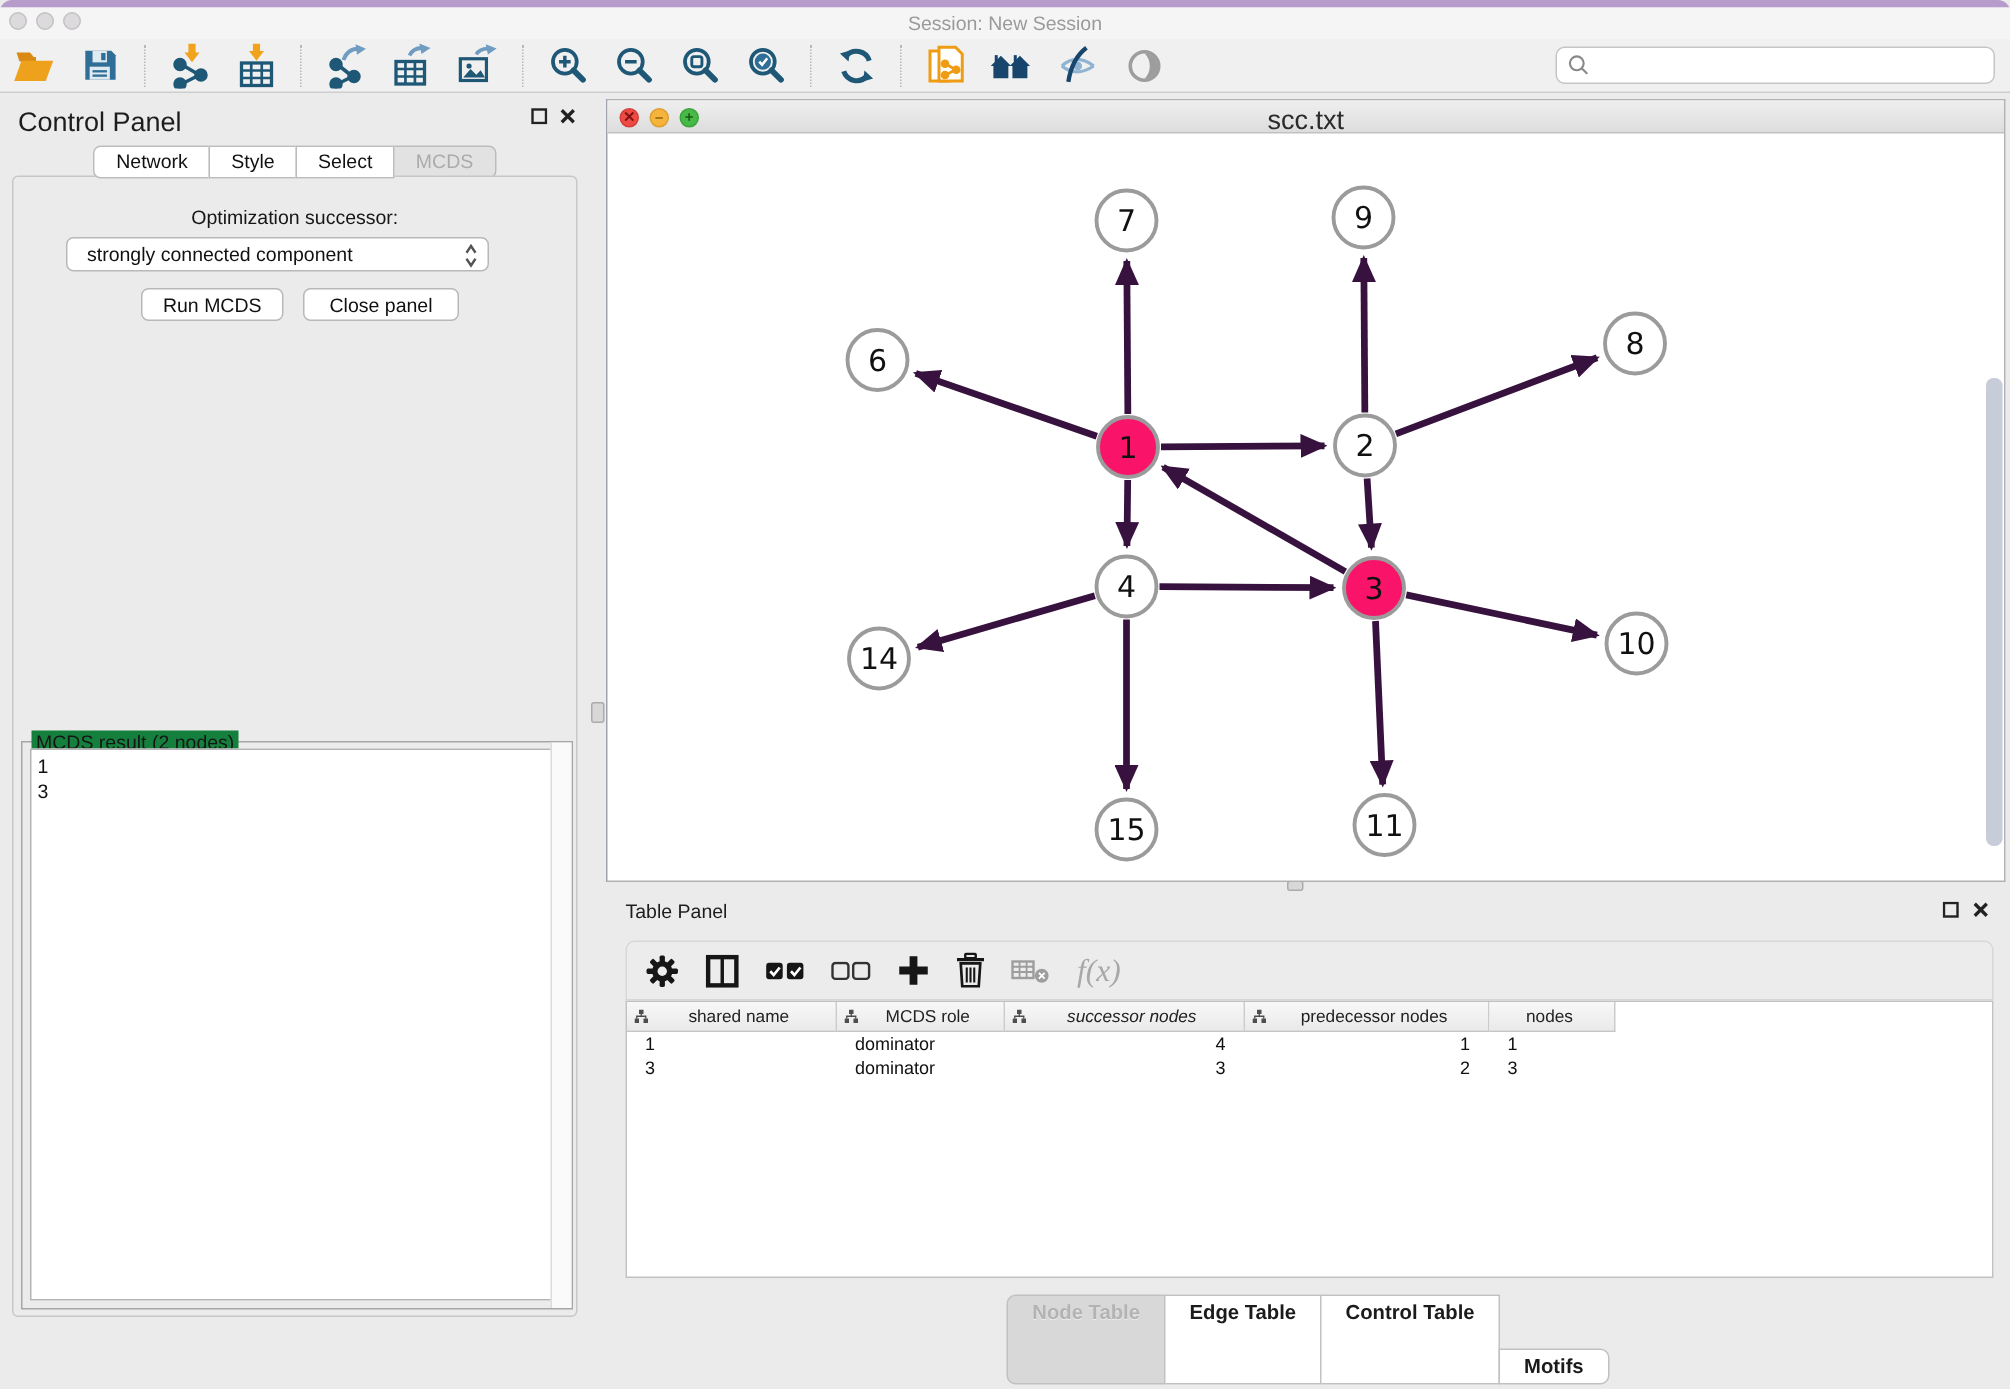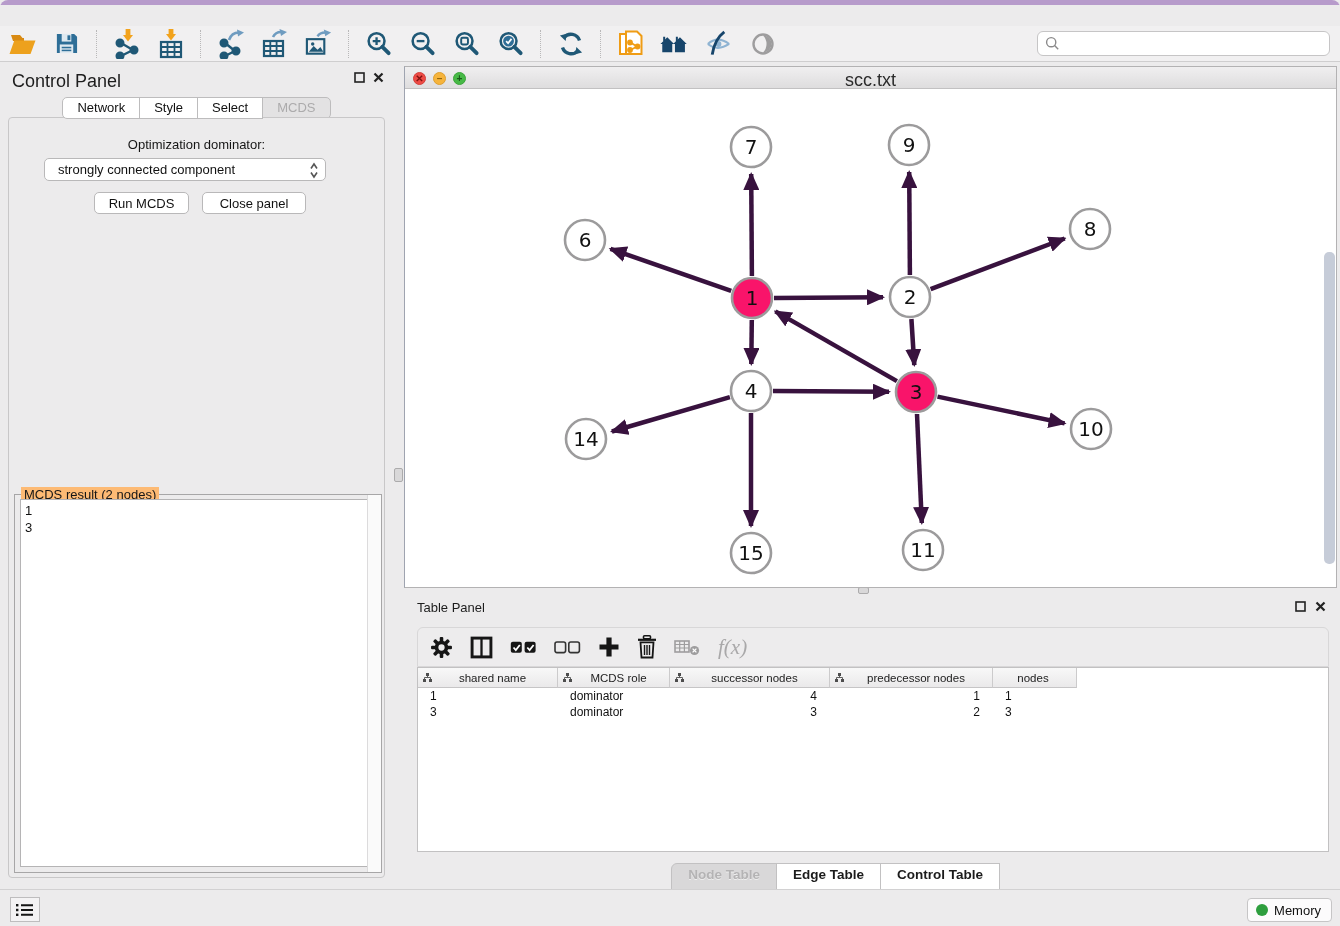--- a/index.html
+++ b/index.html
@@ -26,21 +26,21 @@
   .ptab { padding:2px 14px 3px; background:#fff; border:1px solid #BDBCBD; margin-left:-1px; font-size:13px; color:#111; position:relative; z-index:1; }
   .ptab:first-child { border-radius:5px 0 0 5px; margin-left:0; }
   .ptab:last-child { border-radius:0 5px 5px 0; }
   .ptab.active { background:#E3E2E3; color:#ACABAC; z-index:0; }
   .cp-body { position:absolute; left:8px; top:55px; width:377px; height:761px; border:1px solid #C8C7C8; border-radius:4px; background:#ECEBEC; }
   .opt-label { position:absolute; top:75px; width:100%; text-align:center; font-size:13px; color:#161616; }
   .dropdown { position:absolute; left:44px; top:96px; width:282px; height:23px; background:#fff; border:1px solid #B9B8B9; border-radius:5px; font-size:13px; display:flex; align-items:center; padding-left:13px; color:#111; }
   .dropdown .stepper { position:absolute; right:6px; top:3px; }
   .btn { position:absolute; height:22px; background:#fff; border:1px solid #B9B8B9; border-radius:5px; font-size:13px; color:#111; display:flex; align-items:center; justify-content:center; }
   .result-box { position:absolute; left:14px; top:432px; width:368px; height:379px; border:1px solid #A7A6A7; padding:0; }
-  .result-legend { position:absolute; top:-8px; left:6px; background:#fdba74; padding:0 3px; font-size:13px; color:#161616; }
+  .result-legend { position:absolute; top:-8px; left:6px; background:#15803d; padding:0 3px; font-size:13px; color:#161616; }
   .result-text { position:absolute; left:5px; top:4px; right:5px; bottom:5px; background:#fff; border:1px solid #B5B4B5; font-size:13px; color:#111; padding:2px 4px; line-height:17px; }
   .result-scroll { position:absolute; right:0; top:0; bottom:0; width:14px; background:#FAFAFA; border-left:1px solid #DCDBDC; }
   
   .grip-v { position:absolute; left:394px; top:468px; width:9px; height:14px; background:#D9D8D9; border:1px solid #ACABAC; border-radius:2px; }
   .grip-h { position:absolute; left:858px; top:587px; width:11px; height:7px; background:#D9D8D9; border:1px solid #ACABAC; border-radius:2px; }
   
   .net-frame { position:absolute; left:404px; top:66px; width:933px; height:522px; background:#fff; border:1px solid #B3B2B3; border-left:1px solid #9FA4B0; }
   .net-titlebar { position:absolute; left:0; top:0; width:100%; height:22px; background:linear-gradient(#F0EFF0,#DEDDDE); border-bottom:1px solid #C2C1C2; }
   .net-title { position:absolute; width:100%; top:3px; text-align:center; font-size:18px; color:#2b2b2b; }
   .tl { position:absolute; top:4.5px; width:13px; height:13px; border-radius:50%; font-size:10px; line-height:12px; text-align:center; font-weight:bold; }
@@ -70,20 +70,26 @@
   .sb-list-btn { position:absolute; left:10px; top:7px; width:30px; height:25px; background:#F4F3F4; border:1px solid #BEBDBE; display:flex; align-items:center; justify-content:center; }
   .memory-btn { position:absolute; right:8px; top:8px; height:24px; padding:0 10px 0 8px; background:#FCFBFC; border:1px solid #C6C5C6; border-radius:4px; display:flex; align-items:center; gap:6px; font-size:13px; color:#111; }
   .mem-dot { width:12px; height:12px; border-radius:50%; }
 </style>
 </head>
 <body>
 
 <div class="window">
   <div class="top-accent" style="background: rgb(183, 155, 203);"></div>
 
+  <div class="titlebar">
+    <span class="traffic" style="left:6px"></span>
+    <span class="traffic" style="left:24px"></span>
+    <span class="traffic" style="left:42px"></span>
+    <div class="title-text">Session: New Session</div>
+  </div>
 
   <div class="toolbar">
     <span class="tbi">
       <svg width="29" height="26" viewBox="0 0 29 26">
           <path d="M3 4h9l2.5 3H16v3H5z" fill="#D98A12"></path>
           <path d="M1.5 23 6.3 9.5H27.5L22.5 23z" fill="#EDA11D"></path>
         </svg>
     </span>
     <span class="tbi">
       <svg width="25" height="25" viewBox="0 0 26 26">
@@ -258,21 +264,21 @@
           </svg>
       </span>
     </div>
     <div class="cp-tabs">
         <div class="ptab">Network</div>
         <div class="ptab">Style</div>
         <div class="ptab">Select</div>
         <div class="ptab active">MCDS</div>
       </div>
     <div class="cp-body"></div>
-    <div class="opt-label">Optimization dominator:</div>
+    <div class="opt-label">Optimization successor:</div>
     <div class="dropdown">
       <span>strongly connected component</span>
       <span class="stepper">
         <svg width="10" height="17">
             <path d="M2 6.5l3-4.5 3 4.5" fill="none" stroke="#555" stroke-width="1.6"></path>
             <path d="M2 10.5l3 4.5 3-4.5" fill="none" stroke="#555" stroke-width="1.6"></path>
           </svg>
       </span>
     </div>
     <div class="btn" style="left:94px; top:130px; width:95px;">Run MCDS</div>
@@ -449,21 +455,21 @@
           </div>
           <div class="th" style="width: 112px;">
             <svg width="9" height="9" viewBox="0 0 9 9">
               <rect x="3" y="0" width="3" height="3" fill="#4d4d4d"></rect>
               <rect x="0" y="6" width="3" height="3" fill="#4d4d4d"></rect>
               <rect x="6" y="6" width="3" height="3" fill="#4d4d4d"></rect>
               <path d="M4.5 3v1.5M1.5 6V4.5h6V6" stroke="#4d4d4d" stroke-width="0.9" fill="none"></path>
             </svg>
             <span class="thl">MCDS role</span>
           </div>
-          <div class="th" style="width: 160px;">
+          <div class="th" style="width: 160px; font-style: italic;">
             <svg width="9" height="9" viewBox="0 0 9 9">
               <rect x="3" y="0" width="3" height="3" fill="#4d4d4d"></rect>
               <rect x="0" y="6" width="3" height="3" fill="#4d4d4d"></rect>
               <rect x="6" y="6" width="3" height="3" fill="#4d4d4d"></rect>
               <path d="M4.5 3v1.5M1.5 6V4.5h6V6" stroke="#4d4d4d" stroke-width="0.9" fill="none"></path>
             </svg>
             <span class="thl">successor nodes</span>
           </div>
           <div class="th" style="width: 163px;">
             <svg width="9" height="9" viewBox="0 0 9 9">
@@ -496,31 +502,13 @@
         </div>
     </div>
     <div class="tp-tabs">
         <div class="btab active">Node Table</div>
         <div class="btab">Edge Table</div>
         <div class="btab">Control Table</div>
         <div class="btab">Motifs</div>
       </div>
   </div>
 
-  <div class="statusbar">
-    <div class="sb-list-btn">
-      <svg width="18" height="14" viewBox="0 0 18 14">
-          <g stroke="#161616" stroke-width="2">
-            <path d="M5 2.2h12M5 7h12M5 11.8h12"></path>
-          </g>
-          <g fill="#161616">
-            <rect x="0" y="1" width="2.4" height="2.4"></rect>
-            <rect x="0" y="5.8" width="2.4" height="2.4"></rect>
-            <rect x="0" y="10.6" width="2.4" height="2.4"></rect>
-          </g>
-        </svg>
-    </div>
-    <div class="memory-btn">
-      <span class="mem-dot" style="background: rgb(46, 158, 62);"></span>
-      <span>Memory</span>
-    </div>
-  </div>
 </div>
 
 </body></html>

